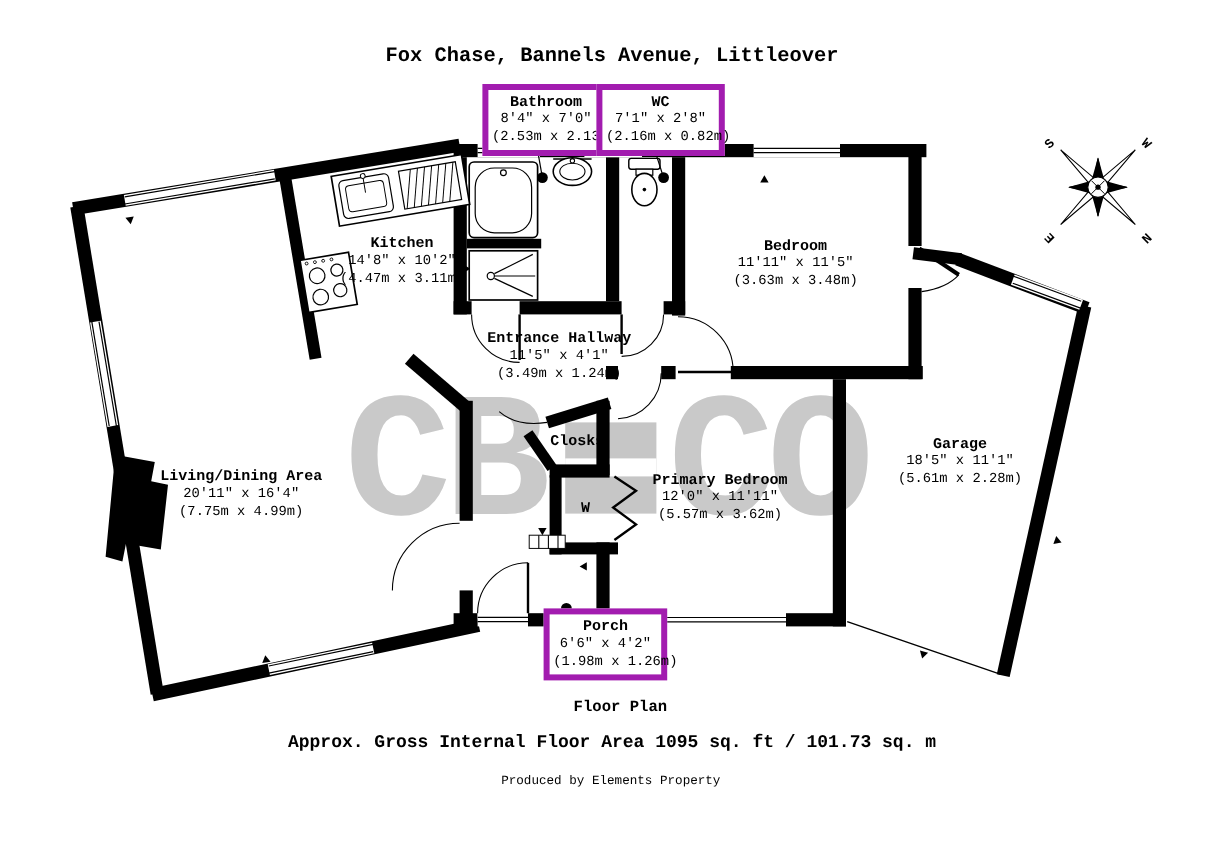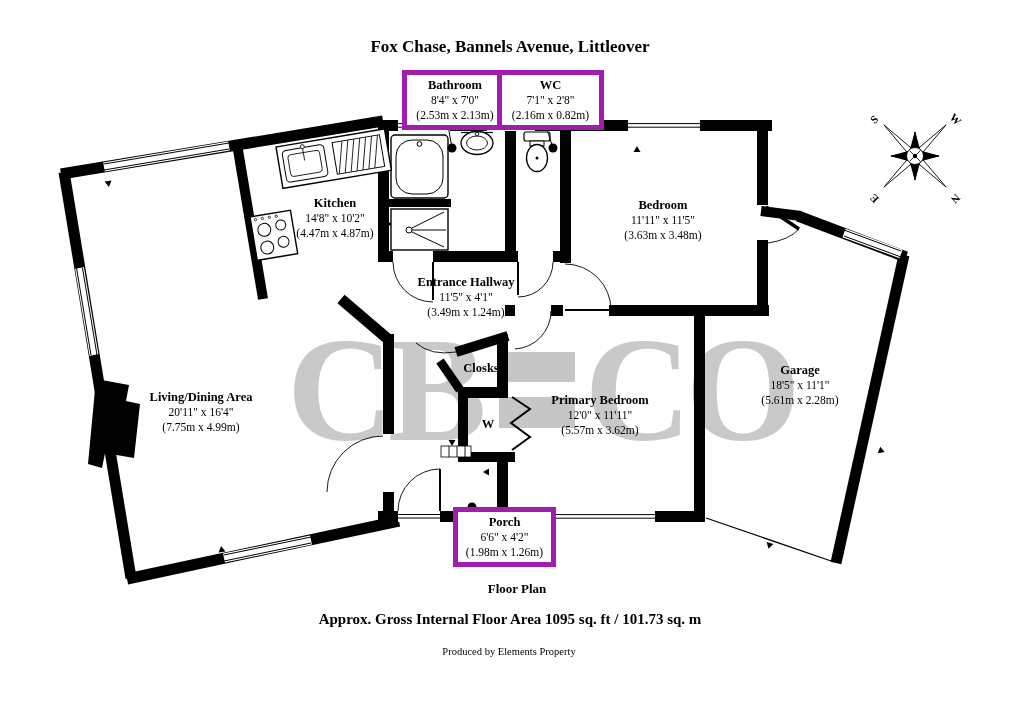--- a/index.html
+++ b/index.html
@@ -1,17 +1,17 @@
 <!DOCTYPE html>
 <html><head>
 <meta charset="utf-8">
 <style>
   html,body{margin:0;padding:0;background:#fff;}
   .stage{position:relative;width:1020px;height:720px;background:#fff;overflow:hidden;
-         font-family:Liberation Serif, serif;color:#000;}
+         font-family:Liberation Mono, monospace;color:#000;}
   .title{position:absolute;left:510px;top:47px;transform:translate(-50%,-50%);
          font-size:17px;font-weight:bold;white-space:nowrap;z-index:3;}
   .plan-svg{position:absolute;left:0;top:0;z-index:1;}
   .wm{position:absolute;left:287px;top:316px;z-index:0;display:flex;align-items:center;gap:10px;
       color:#c9c9c9;font-size:148px;font-weight:bold;letter-spacing:-6px;line-height:1;}
   .wm-sq{width:76px;height:76px;background:#c6c6c6;position:relative;margin-left:8px;}
   .wm-sq::after{content:"";position:absolute;left:0;right:0;top:30px;height:15px;background:#fff;}
   .rlabel{position:absolute;transform:translate(-50%,-50%);text-align:center;z-index:3;
           line-height:1.3;white-space:nowrap;}
   .rn{font-weight:bold;font-size:12.5px;}
@@ -257,21 +257,21 @@
   </div>
   <div class="lbox" style="left:408px;top:507px;width:87px;margin-left:45px;">
     <div class="rn">Porch</div>
     <div class="rd">6'6" x 4'2"</div>
     <div class="rd">(1.98m x 1.26m)</div>
   </div>
 
   <div class="rlabel" style="left:335px;top:218px;">
     <div class="rn">Kitchen</div>
     <div class="rd">14'8" x 10'2"</div>
-    <div class="rd">(4.47m x 4.87m)</div>
+    <div class="rd">(4.47m x 3.11m)</div>
   </div>
   <div class="rlabel" style="left:663px;top:220px;">
     <div class="rn">Bedroom</div>
     <div class="rd">11'11" x 11'5"</div>
     <div class="rd">(3.63m x 3.48m)</div>
   </div>
   <div class="rlabel" style="left:466px;top:297px;">
     <div class="rn">Entrance Hallway</div>
     <div class="rd">11'5" x 4'1"</div>
     <div class="rd">(3.49m x 1.24m)</div>

